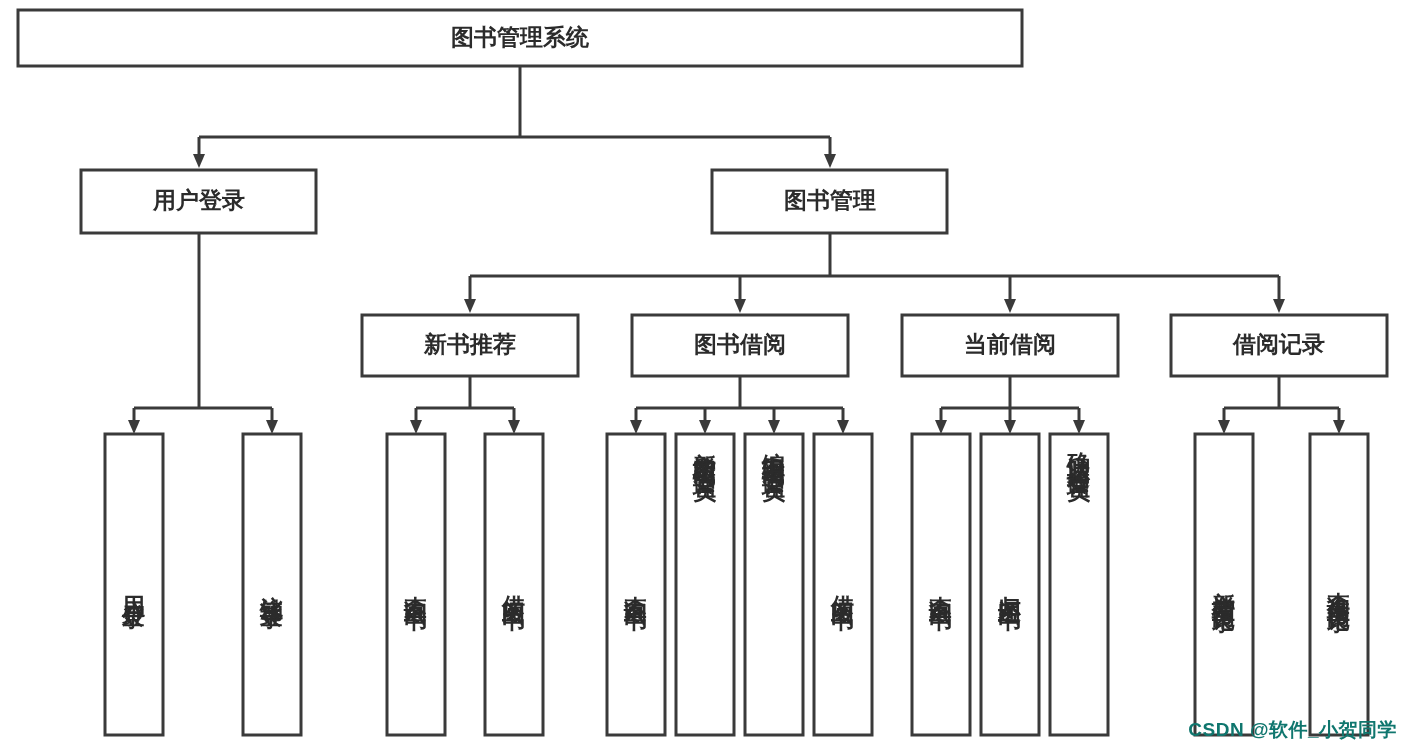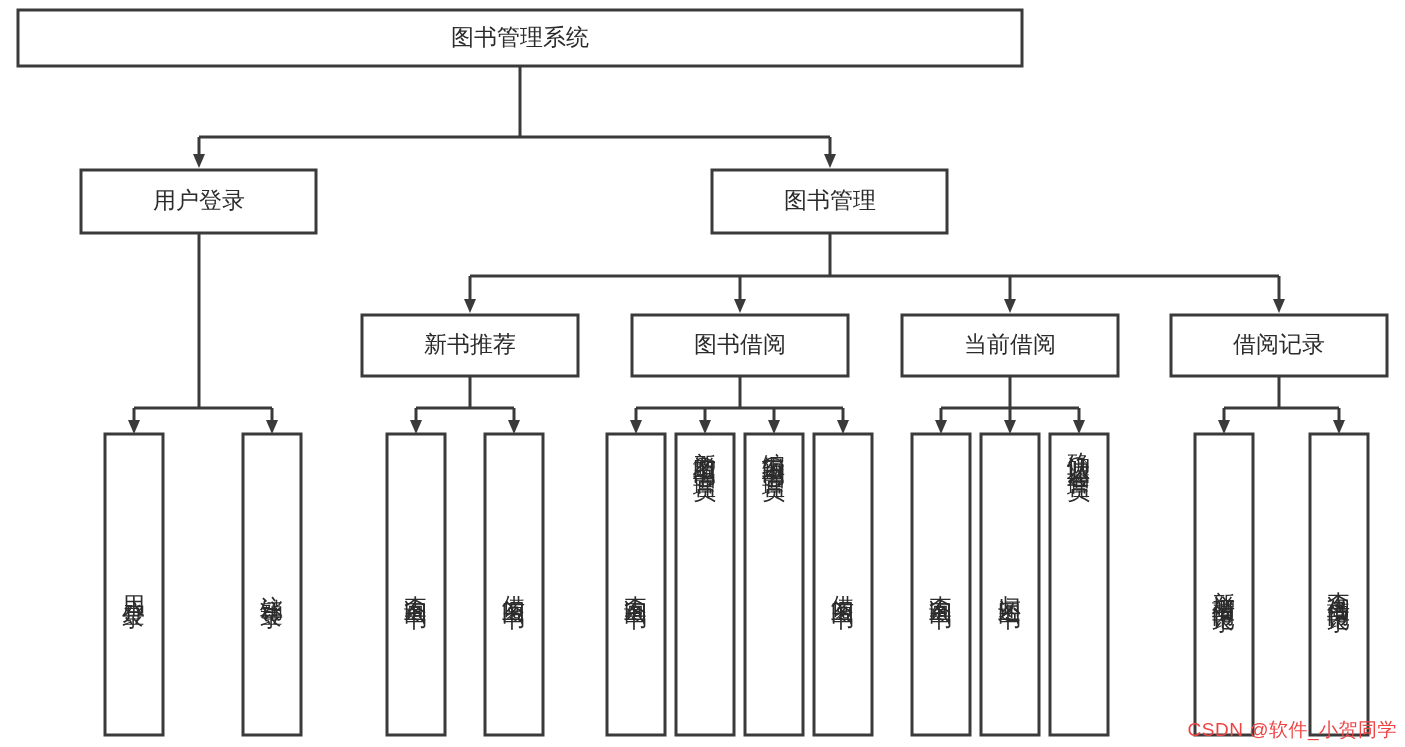--- a/index.html
+++ b/index.html
@@ -13,20 +13,21 @@
     font-family: "Liberation Sans", "DejaVu Sans", sans-serif;
     overflow: hidden;
     position: relative;
   }
   #diagram-root {
     position: absolute;
     left: 0;
     top: 0;
     width: 1405px;
     height: 747px;
+    font-weight: bold;
   }
   svg.diagram {
     display: block;
     width: 1405px;
     height: 747px;
   }
   .node-box {
     fill: #ffffff;
     stroke: #3a3a3a;
     stroke-width: 3;
@@ -64,21 +65,21 @@
     line-height: 1.05;
     letter-spacing: 4px;
     white-space: nowrap;
   }
   .watermark {
     position: absolute;
     right: 8px;
     bottom: 4px;
     font-family: "Liberation Sans", "DejaVu Sans", sans-serif;
     font-size: 19px;
-    color: #ef4444;
+    color: #0f766e;
     white-space: nowrap;
     letter-spacing: 0.5px;
   }
 </style>
 </head>
 <body>
 
 <div id="diagram-root">
 
   <svg class="diagram" viewBox="0 0 1405 747">

